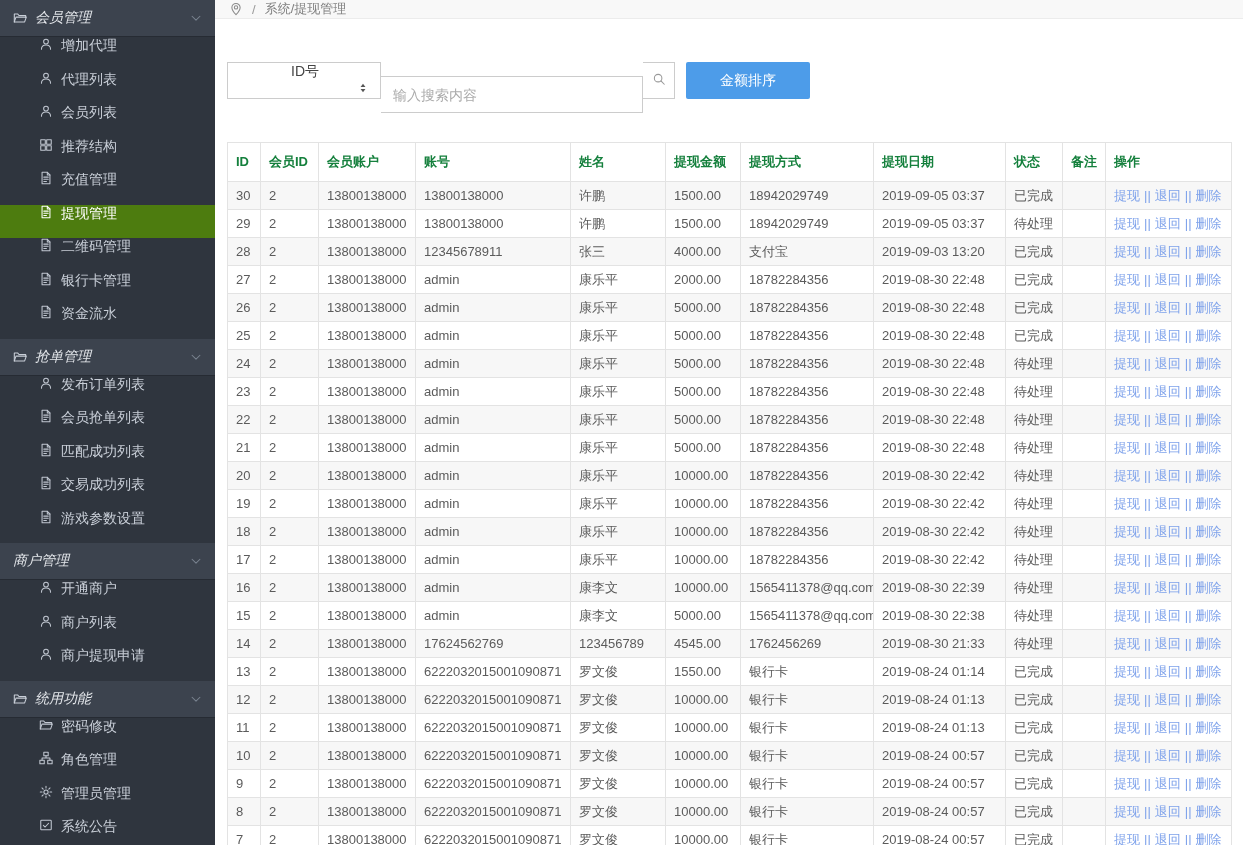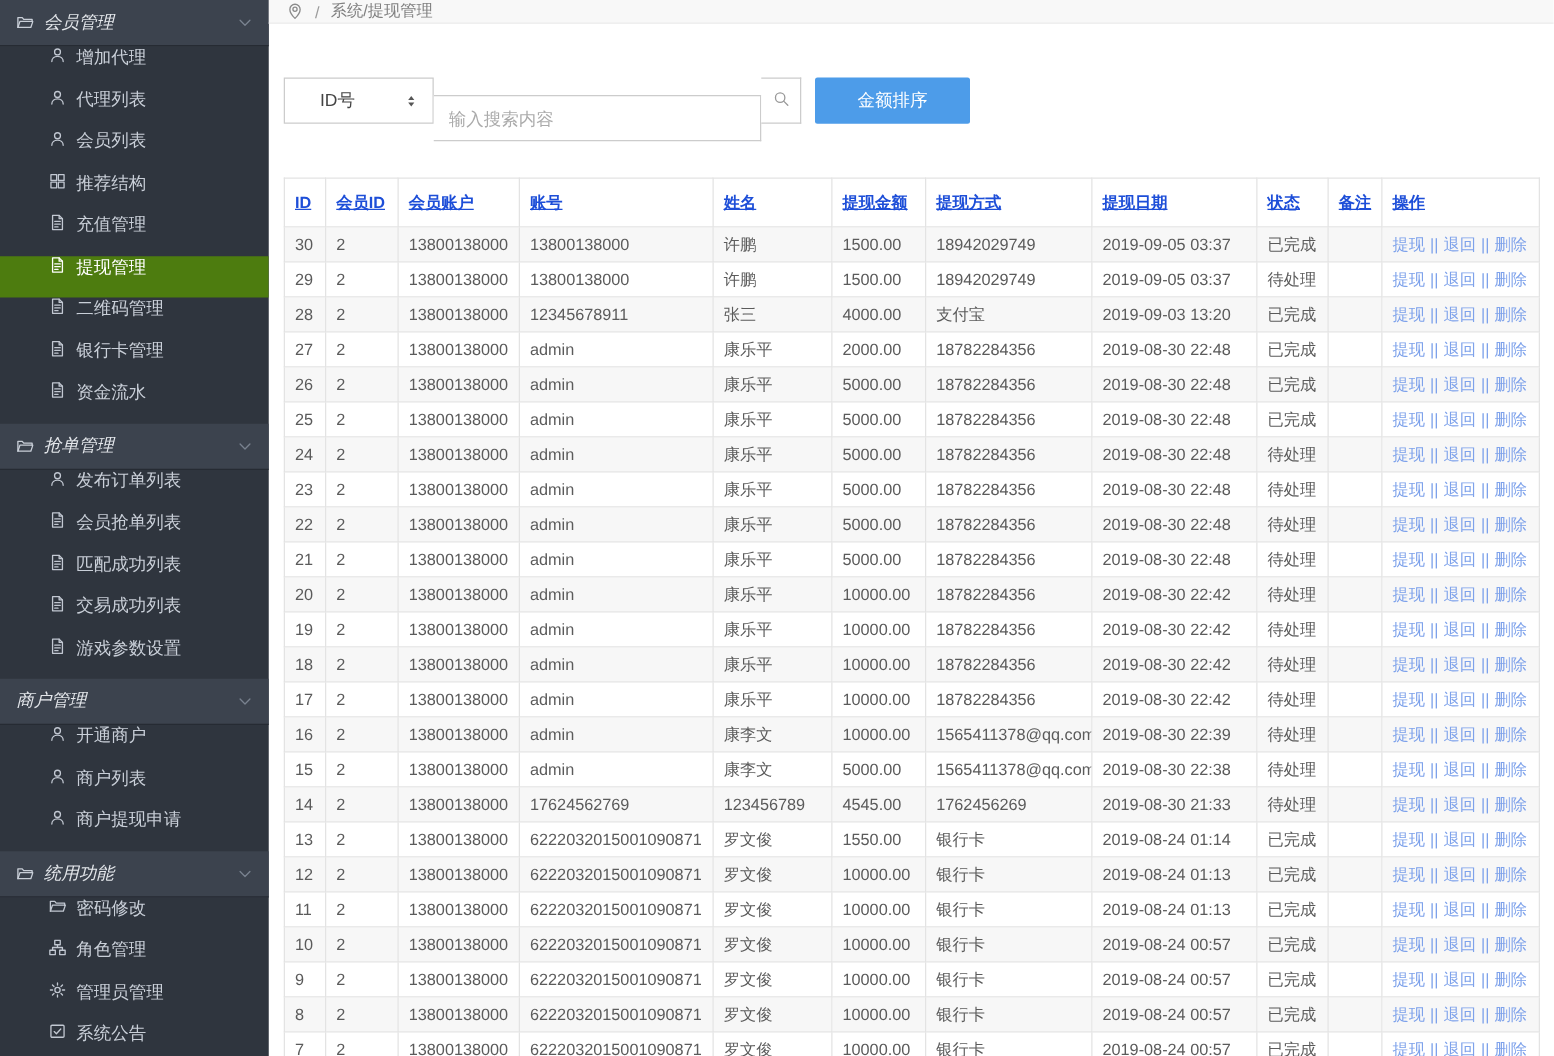--- a/index.html
+++ b/index.html
@@ -22,37 +22,37 @@
 
   
   .main { flex:1; display:flex; flex-direction:column; min-width:0; }
   .topbar { height:33px; background:#F8F8F8; border-bottom:1px solid #ECECEC;
             display:flex; align-items:center; padding:0 14px; gap:9px;
             color:#808080; font-size:13px; }
   .topbar .icon { display:flex; color:#8A8A8A; }
   .crumb-sep { color:#9A9A9A; }
 
   .toolbar { margin:29px 12px 0; display:flex; align-items:center; }
-  .select-box { width:120px; height:37px; border:1px solid #CCCCCC; background:#fff;
-                display:flex; align-items:center; padding:0 10px 0 28px;
-                font-size:14px; color:#444; cursor:pointer; }
+  .select-box { width:154px; height:37px; border:1px solid #CCCCCC; background:#fff;
+                display:flex; align-items:center; padding:0 10px 0 12px;
+                font-size:14px; color:#444; cursor:pointer;flex-direction:column; }
   .select-box .arrows { margin-left:auto; display:flex; }
   .search-input { width:262px; height:37px; border:1px solid #CCCCCC; border-left:none;
                   padding:0 12px; font-size:14px; color:#333; outline:none;margin-top:28px; }
   .search-input::placeholder { color:#ABABAB; }
   .search-btn { width:32px; height:37px; border:1px solid #CCCCCC; border-left:none;
                 background:#fff; display:flex; align-items:center; justify-content:center;
                 color:#999; cursor:pointer; }
   .sort-btn { margin-left:11px; height:37px; padding:0 34px; border:none; border-radius:2px;
               background:#4D9CE9; color:#fff; font-size:14px; cursor:pointer; }
 
   .grid-table { margin:29px 12px 0; border-collapse:collapse; table-layout:fixed; width:1004px; }
   .grid-table th, .grid-table td { border:1px solid #E3E3E3; text-align:left;
                                    overflow:hidden; white-space:nowrap; font-size:13px; }
-  .grid-table th { padding:11px 8px; line-height:16px; color:#1d4ed8; font-weight:bold; background:#fff;text-decoration:underline; }
+  .grid-table th { padding:11px 8px; line-height:16px; color:#15803d; font-weight:bold; background:#fff; }
   .grid-table td { padding:5.5px 8px; line-height:16px; color:#5B5B5B; }
   .grid-table tbody tr:nth-child(odd) { background:#F7F7F7; }
   .action-link { color:#7EA2EB; text-decoration:none; cursor:pointer; }
   .action-sep { color:#7EA2EB; margin:0 4px; }
 </style>
 </head>
 <body>
 
 <div class="app">
   <div class="sidebar">

